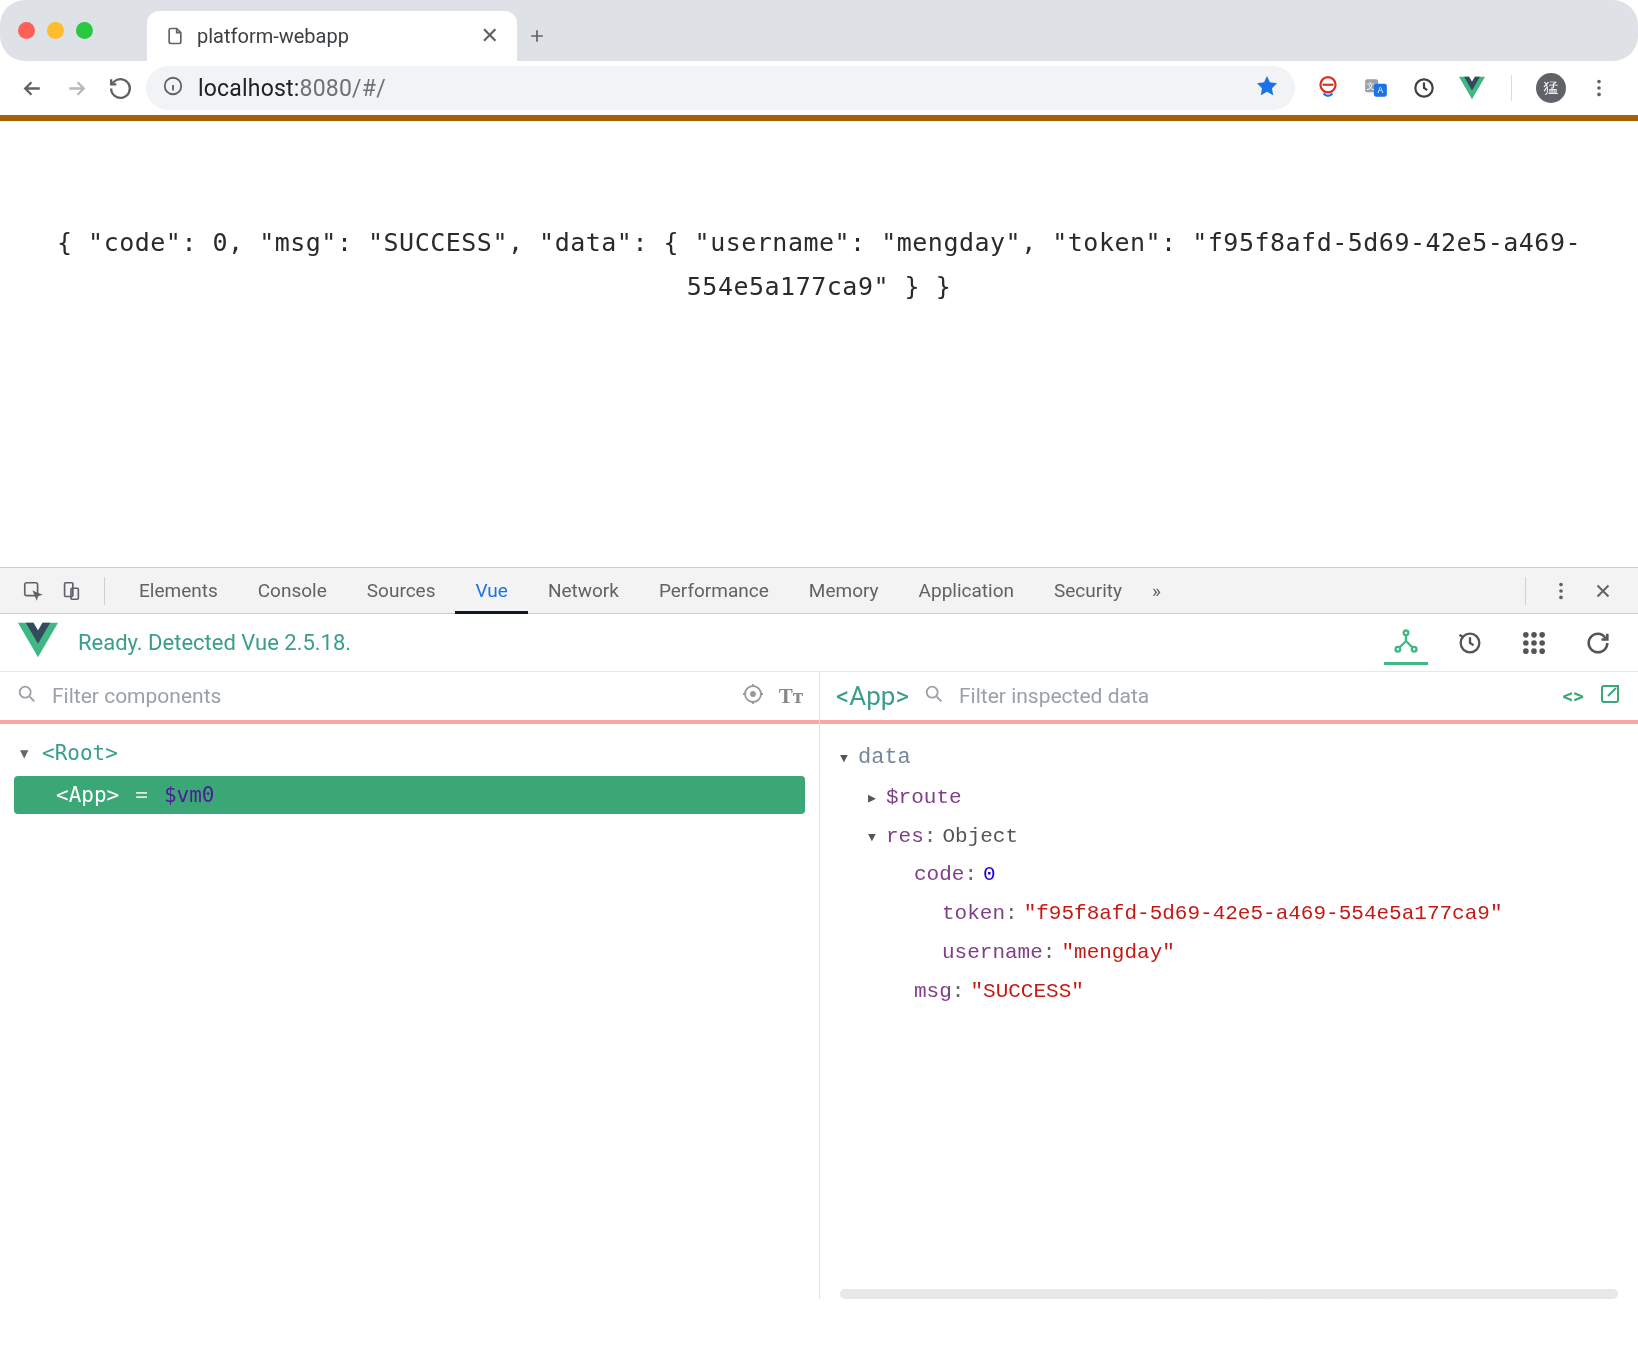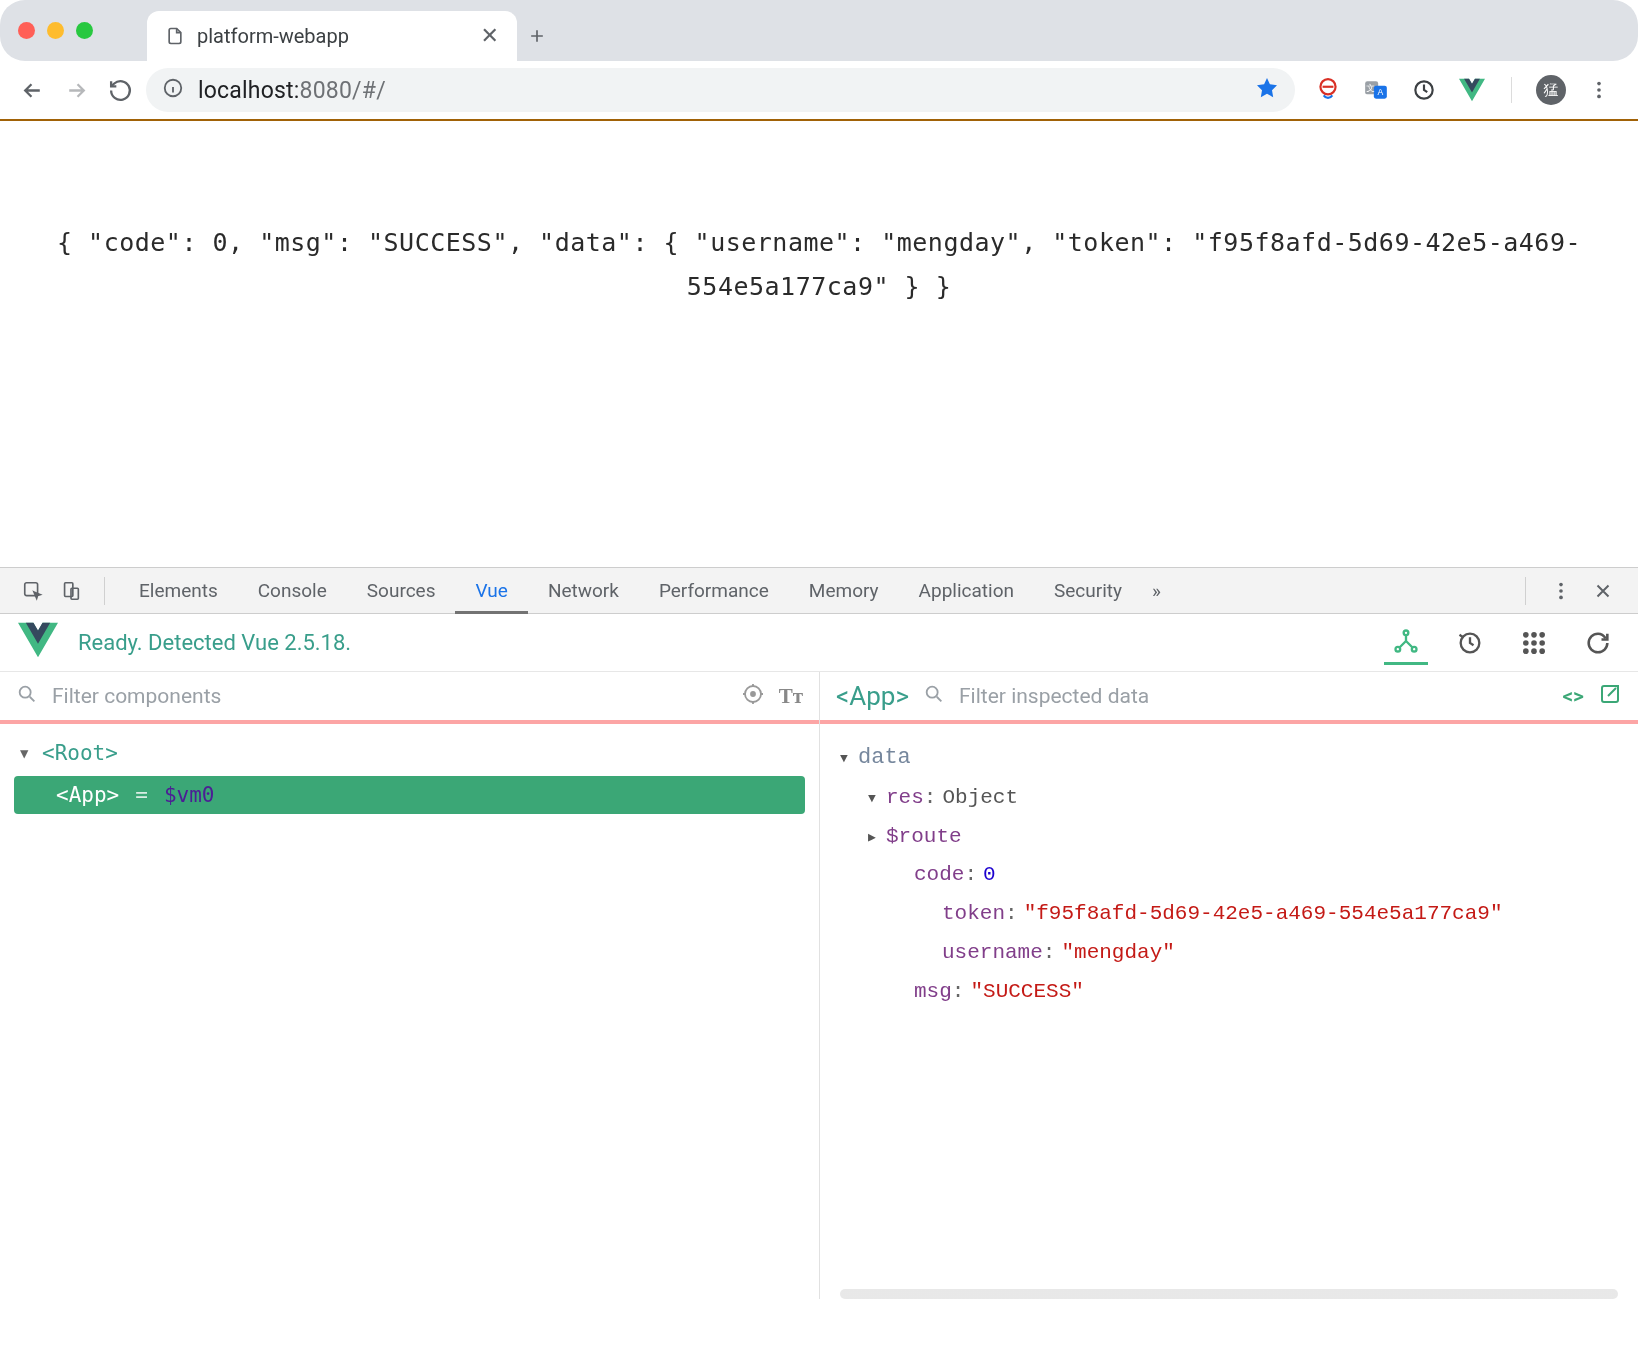--- a/index.html
+++ b/index.html
@@ -52,21 +52,21 @@
     font-size:20px; color:var(--text-dark);
   }
   .tab .page-icon svg{width:20px;height:20px;display:block;}
   .tab .title{flex:1;}
   .tab .close{color:var(--text-mid); font-size:22px; line-height:1;}
   .newtab { width:40px; display:flex; align-items:center; justify-content:center; color:var(--text-mid); height:50px;}
   .newtab svg{width:20px;height:20px;}
 
   .toolbar {
     height:60px; background:#fff; display:flex; align-items:center;
-    padding:0 14px; gap:8px; border-bottom:2px solid #a16207;
+    padding:0 14px; gap:8px; border-bottom:6px solid #a16207;
   }
   .toolbar .navbtn{width:36px;height:36px;display:flex;align-items:center;justify-content:center;color:var(--text-mid);}
   .toolbar .navbtn.disabled{opacity:.45;}
   .toolbar .navbtn svg{width:25px;height:25px;}
   .omnibox {
     flex:1; height:44px; background:#f1f3f4; border-radius:22px;
     display:flex; align-items:center; padding:0 16px; gap:14px;
     font-size:22px;
   }
   .omnibox .info-icon svg{width:22px;height:22px;color:var(--text-mid);}
@@ -95,21 +95,21 @@
   .devtools { border-top:1px solid var(--devtools-border); font-size:19px;}
   .dt-tabs {
     height:46px; background:var(--devtools-bg);
     border-bottom:1px solid var(--devtools-border);
     display:flex; align-items:center; padding:0 14px; gap:0;justify-content:space-between;
   }
   .dt-tabs .picker, .dt-tabs .device { color:var(--text-mid); padding:0 8px;}
   .dt-tabs svg{width:22px;height:22px;display:block;}
   .dt-tabs .divider{width:1px;height:28px;background:#d0d0d0;margin:0 14px;}
   .dt-tab { padding:0 20px; height:46px; display:flex; align-items:center; color:var(--text-mid); cursor:default;}
-  .dt-tab.active { color:#1a73e8; border-bottom:3px solid #737373; padding-top:3px;}
+  .dt-tab.active { color:#1a73e8; border-bottom:3px solid #0f172a; padding-top:3px;}
   .dt-tabs .spacer{flex:1;}
   .dt-tabs .overflow, .dt-tabs .menu, .dt-tabs .close { color:var(--text-mid); padding:0 10px;}
 
   
   .vue-bar {
     height:58px; background:#fff; border-bottom:1px solid #e7e7e7;
     display:flex; align-items:center; padding:0 18px; gap:20px;
     font-size:22px;
   }
   .vue-logo svg{width:40px;height:36px;}
@@ -420,24 +420,24 @@
               <path d="M10 14l8-8M14 4h6v6"></path>
             </svg>
         </span>
       </div>
 
       <div class="data-tree">
         <div class="row">
           <span class="caret">▼</span><span class="sect">data</span>
         </div>
         <div class="row ind1">
+          <span class="caret">▶</span><span class="k">$route</span>
+        </div>
+        <div class="row ind1">
           <span class="caret">▼</span><span class="k">res</span><span class="colon">:</span><span class="t-obj">Object</span>
-        </div>
-        <div class="row ind1">
-          <span class="caret">▶</span><span class="k">$route</span>
         </div>
         <div class="row ind2">
           <span class="caret"></span><span class="k">code</span><span class="colon">:</span><span class="v-num">0</span>
         </div>
         <div class="row ind3">
           <span class="caret"></span><span class="k">token</span><span class="colon">:</span><span class="v-str">"f95f8afd-5d69-42e5-a469-554e5a177ca9"</span>
         </div>
         <div class="row ind3">
           <span class="caret"></span><span class="k">username</span><span class="colon">:</span><span class="v-str">"mengday"</span>
         </div>

